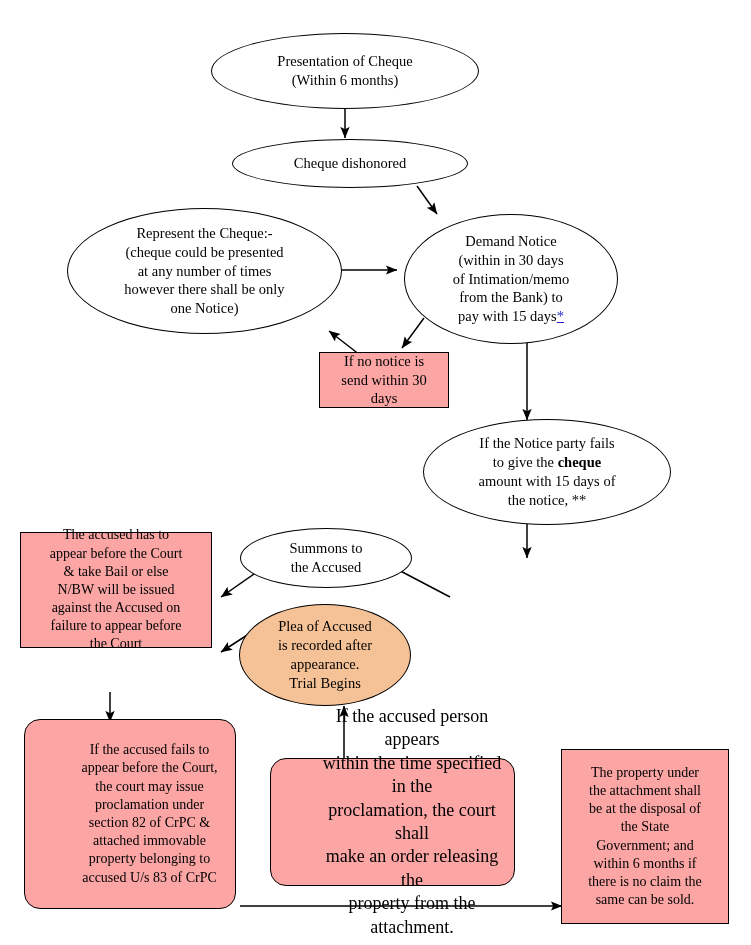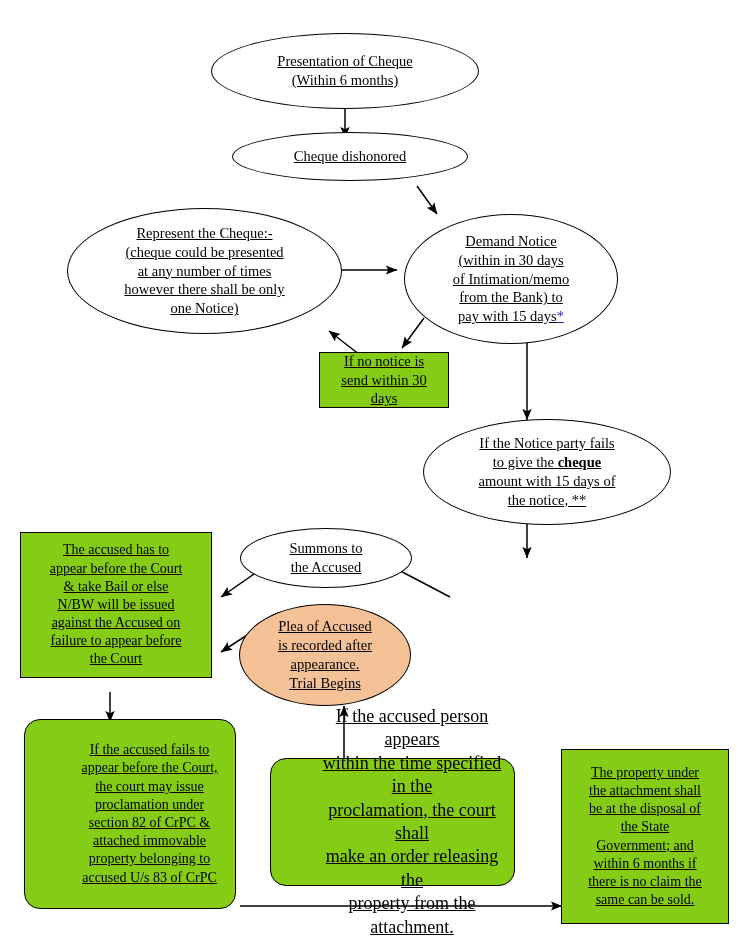--- a/index.html
+++ b/index.html
@@ -31,24 +31,24 @@
     padding: 4px;
   }
   .ellipse {
     border: 1.2px solid #000000;
     border-radius: 50%;
     background: #ffffff;
   }
   .ellipse.filled { background: #F5C196; }
   .rect {
     border: 1.3px solid #000000;
-    background: #84cc16;
+    background: #fca5a5;
   }
   .rect.rounded { border-radius: 16px; padding-left: 43px; }
-  .node .txt { display: block; width: 100%; text-decoration: underline; }
+  .node .txt { display: block; width: 100%; }
   b { font-weight: bold; margin-top: 14px; }
   .fnmark {
     color: #2222cc;
     text-decoration: underline;
   }
 </style>
 </head>
 <body>
 
 <div id="flow">
@@ -87,21 +87,21 @@
     <line x1="240" y1="906" x2="562" y2="906" stroke="#000" stroke-width="1.5" marker-end="url(#ah)"></line>
   </svg>
 
   <div class="node ellipse" style="left:211px; top:33px; width:268px; height:76px;">
     <span class="txt">
       <span>Presentation of Cheque</span><br>
       <span>(Within 6 months)</span>
     </span>
   </div>
 
-  <div class="node ellipse" style="left:232px; top:132px; width:236px; height:49px;">
+  <div class="node ellipse" style="left:232px; top:139px; width:236px; height:49px;">
     <span class="txt">Cheque dishonored</span>
   </div>
 
   <div class="node ellipse" style="left:67px; top:208px; width:275px; height:126px;">
     <span class="txt">
       <span>Represent the Cheque:-</span><br>
       <span>(cheque could be presented</span><br>
       <span>at any number of times</span><br>
       <span>however there shall be only</span><br>
       <span>one Notice)</span>
@@ -128,21 +128,21 @@
 
   <div class="node ellipse" style="left:423px; top:419px; width:248px; height:106px;">
     <span class="txt">
       <span>If the Notice party fails</span><br>
       <span>to give the </span><b>cheque</b><br>
       <span>amount with 15 days of</span><br>
       <span>the notice, **</span>
     </span>
   </div>
 
-  <div class="node rect" style="left:20px; top:532px; width:192px; height:146px; font-size:14px;">
+  <div class="node rect" style="left:20px; top:532px; width:192px; height:116px; font-size:14px;">
     <span class="txt">
       <span>The accused has to</span><br>
       <span>appear before the Court</span><br>
       <span>&amp; take Bail or else</span><br>
       <span>N/BW will be issued</span><br>
       <span>against the Accused on</span><br>
       <span>failure to appear before</span><br>
       <span>the Court</span>
     </span>
   </div>

